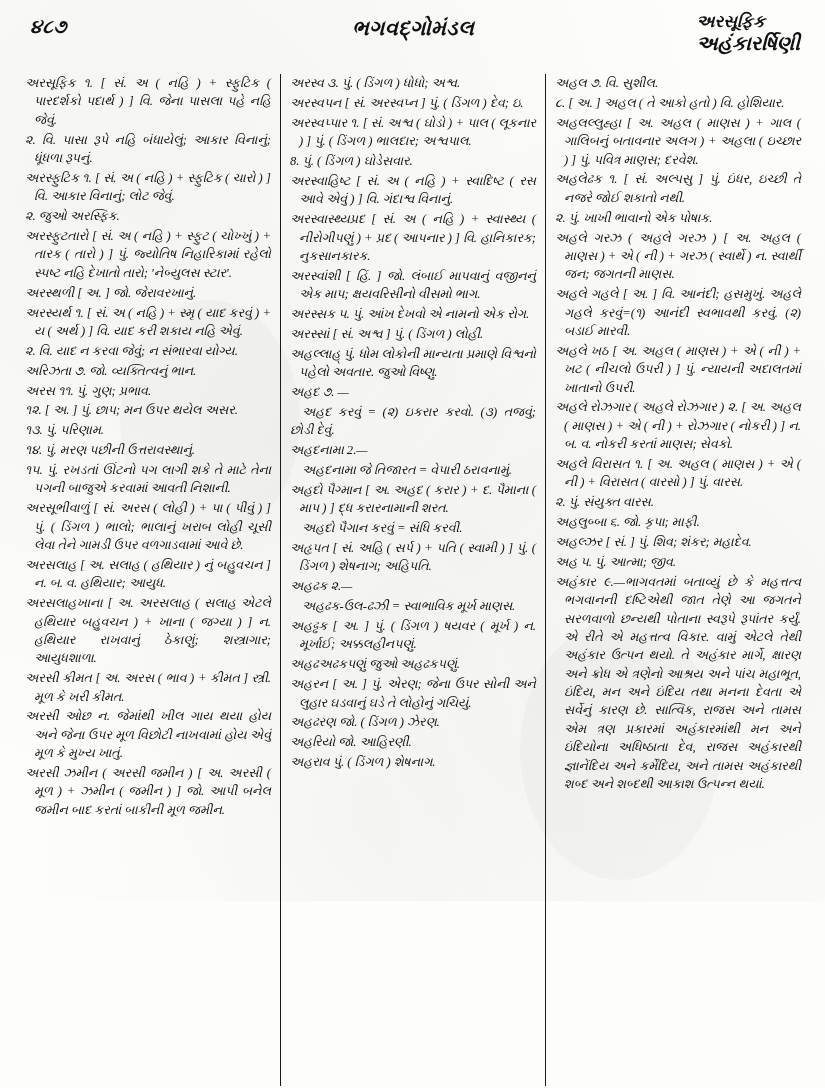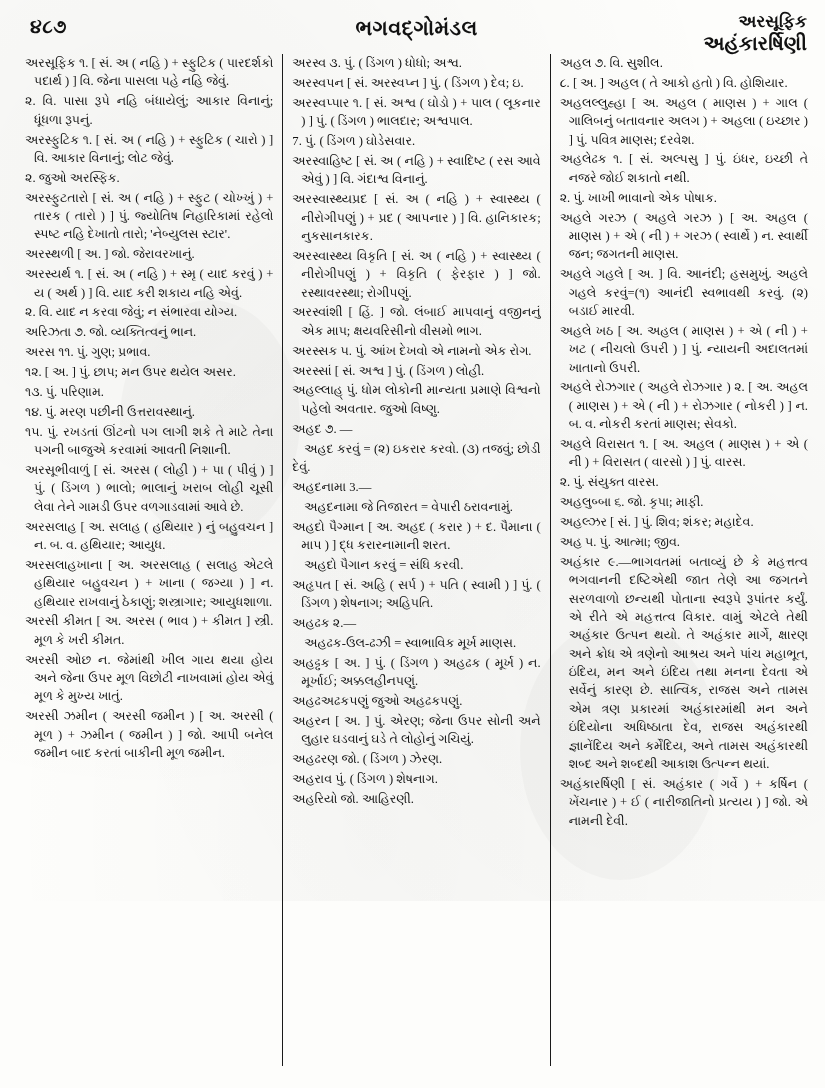--- a/index.html
+++ b/index.html
@@ -19,21 +19,22 @@
     background:
       radial-gradient(ellipse at 18% 22%, rgba(0,0,0,0.035), transparent 62%),
       radial-gradient(ellipse at 82% 70%, rgba(0,0,0,0.03), transparent 60%),
       radial-gradient(ellipse at 45% 92%, rgba(0,0,0,0.025), transparent 58%);
     pointer-events: none;
   }
   .page {
     position: relative;
     width: 825px;
     height: 901px;
-    padding: 10px 8px 6px 16px;
+    padding: 10px 15px 6px 16px;
+    font-style: italic;
   }
   
   .header {
     position: relative;
     height: 44px;
   }
   .folio-left {
     position: absolute;
     left: 14px; top: 6px;
     font-size: 19px;
@@ -44,36 +45,36 @@
     position: absolute;
     left: 0; right: 0; top: 6px;
     text-align: center;
     font-size: 21px;
     font-weight: bold;
     letter-spacing: 0.3px;
   }
   .header-right {
     position: absolute;
     right: 10px; top: 2px;
-    text-align: right;
+    text-align: left;
     line-height: 1.15;
   }
   .header-right .hr1 {
     font-size: 17px;
     font-weight: bold;
   }
   .header-right .hr2 {
     font-size: 20px;
     font-weight: bold;
   }
   
   .columns {
     display: flex;
     height: 1012px;
-    margin-top: 0;
+    margin-top: 20px;
   }
   .col {
     position: relative;
     flex: 1 1 0;
     padding: 0 9px;
     font-size: 12.6px;
     line-height: 1.46;
     text-align: justify;
     overflow: hidden;
   }
@@ -133,57 +134,55 @@
       <p class="entry">અરસલાહખાના [ અ. અરસલાહ ( સલાહ એટલે હથિયાર બહુવચન ) + ખાના ( જગ્યા ) ] ન. હથિયાર રાખવાનું ઠેકાણું; શસ્ત્રાગાર; આયુધશાળા.</p>
       <p class="entry">અરસી કીમત [ અ. અરસ ( ભાવ ) + કીમત ] સ્ત્રી. મૂળ કે ખરી કીમત.</p>
       <p class="entry">અરસી ઓછ ન. જેમાંથી ખીલ ગાય થયા હોય અને જેના ઉપર મૂળ વિછોટી નાખવામાં હોય એવું મૂળ કે મુખ્ય ખાતું.</p>
       <p class="entry">અરસી ઝમીન ( અરસી જમીન ) [ અ. અરસી ( મૂળ ) + ઝમીન ( જમીન ) ] જો. આપી બનેલ જમીન બાદ કરતાં બાકીની મૂળ જમીન.</p>
     </div>
 
     <div class="col">
       <p class="entry">અરસ્વ ૩. પું. ( ડિંગળ ) ધોધો; અશ્વ.</p>
       <p class="entry">અરસ્વપન [ સં. અરસ્વપ્ન ] પું. ( ડિંગળ ) દેવ; ઇ.</p>
       <p class="entry">અરસ્વપ્પાર ૧. [ સં. અશ્વ ( ઘોડો ) + પાલ ( લૂકનાર ) ] પું. ( ડિંગળ ) ભાલદાર; અશ્વપાલ.</p>
-      <p class="entry">7. પું. ( ડિંગળ ) ઘોડેસવાર.</p>
+      <p class="entry">8. પું. ( ડિંગળ ) ઘોડેસવાર.</p>
       <p class="entry">અરસ્વાહિષ્ટ [ સં. અ ( નહિ ) + સ્વાદિષ્ટ ( રસ આવે એવું ) ] વિ. ગંદાશ્વ વિનાનું.</p>
       <p class="entry">અરસ્વાસ્થ્યપ્રદ [ સં. અ ( નહિ ) + સ્વાસ્થ્ય ( નીરોગીપણું ) + પ્રદ ( આપનાર ) ] વિ. હાનિકારક; નુકસાનકારક.</p>
-      <p class="entry">અરસ્વાસ્થ્ય વિકૃતિ [ સં. અ ( નહિ ) + સ્વાસ્થ્ય ( નીરોગીપણું ) + વિકૃતિ ( ફેરફાર ) ] જો. રસ્થાવરસ્થા; રોગીપણું.</p>
       <p class="entry">અરસ્વાંશી [ હિં. ] જો. લંબાઈ માપવાનું વજીનનું એક માપ; ક્ષયવરિસીનો વીસમો ભાગ.</p>
       <p class="entry">અરસ્સક ૫. પું. આંખ દેખવો એ નામનો એક રોગ.</p>
       <p class="entry">અરસ્સાં [ સં. અશ્વ ] પું. ( ડિંગળ ) લોહી.</p>
       <p class="entry">અહલ્લાહ્ પું. ધોમ લોકોની માન્યતા પ્રમાણે વિશ્વનો પહેલો અવતાર. જુઓ વિષ્ણુ.</p>
       <p class="entry">અહદ ૭. —</p>
       <p class="entry indent">અહદ કરવું = (૨) ઇકરાર કરવો. (૩) તજવું; છોડી દેવું.</p>
-      <p class="entry">અહદનામા 3.—</p>
+      <p class="entry">અહદનામા 2.—</p>
       <p class="entry indent">અહદનામા જે તિજારત = વેપારી ઠરાવનામું.</p>
       <p class="entry">અહદો પૈગ્માન [ અ. અહદ ( કરાર ) + દ. પૈમાના ( માપ ) ] દ્ધ કરારનામાની શરત.</p>
       <p class="entry indent">અહદો પૈગાન કરવું = સંધિ કરવી.</p>
       <p class="entry">અહૃપત [ સં. અહિ ( સર્પ ) + પતિ ( સ્વામી ) ] પું. ( ડિંગળ ) શેષનાગ; અહિપતિ.</p>
       <p class="entry">અહઢક ૨.—</p>
       <p class="entry indent">અહઢક-ઉલ-ઢઝી = સ્વાભાવિક મૂર્ખ માણસ.</p>
-      <p class="entry">અહઢ્ઢક [ અ. ] પું. ( ડિંગળ ) અહઢક ( મૂર્ખ ) ન. મૂર્ખાઈ; અક્કલહીનપણું.</p>
+      <p class="entry">અહઢ્ઢક [ અ. ] પું. ( ડિંગળ ) ષયવર ( મૂર્ખ ) ન. મૂર્ખાઈ; અક્કલહીનપણું.</p>
       <p class="entry">અહઢઅઢકપણું જુઓ અહઢકપણું.</p>
       <p class="entry">અહરન [ અ. ] પું. એરણ; જેના ઉપર સોની અને લુહાર ઘડવાનું ઘડે તે લોહોનું ગચિયું.</p>
       <p class="entry">અહઢરણ જો. ( ડિંગળ ) ઝેરણ.</p>
+      <p class="entry">અહરિયો જો. આહિરણી.</p>
       <p class="entry">અહરાવ પું. ( ડિંગળ ) શેષનાગ.</p>
-      <p class="entry">અહરિયો જો. આહિરણી.</p>
     </div>
 
     <div class="col">
       <p class="entry">અહલ ૭. વિ. સુશીલ.</p>
       <p class="entry">૮. [ અ. ] અહલ ( તે આકો હતો ) વિ. હોશિયાર.</p>
       <p class="entry">અહલલ્લુહ્હા [ અ. અહલ ( માણસ ) + ગાલ ( ગાલિબનું બતાવનાર અલગ ) + અહલા ( ઇચ્છાર ) ] પું. પવિત્ર માણસ; દરવેશ.</p>
       <p class="entry">અહલેઢક ૧. [ સં. અલ્પસુ ] પું. ઇંધર, ઇચ્છી તે નજરે જોઈ શકાતો નથી.</p>
       <p class="entry">૨. પું. ખાખી ભાવાનો એક પોષાક.</p>
       <p class="entry">અહલે ગરઝ ( અહલે ગરઝ ) [ અ. અહલ ( માણસ ) + એ ( ની ) + ગરઝ ( સ્વાર્થે ) ન. સ્વાર્થી જન; જગતની માણસ.</p>
       <p class="entry">અહલે ગહલે [ અ. ] વિ. આનંદી; હસમુખું. અહલે ગહલે કરવું=(૧) આનંદી સ્વભાવથી કરવું. (૨) બડાઈ મારવી.</p>
       <p class="entry">અહલે ખઠ [ અ. અહલ ( માણસ ) + એ ( ની ) + ખટ ( નીચલો ઉપરી ) ] પું. ન્યાયની અદાલતમાં ખાતાનો ઉપરી.</p>
       <p class="entry">અહલે રોઝગાર ( અહલે રોઝગાર ) ૨. [ અ. અહલ ( માણસ ) + એ ( ની ) + રોઝગાર ( નોકરી ) ] ન. બ. વ. નોકરી કરતાં માણસ; સેવકો.</p>
       <p class="entry">અહલે વિરાસત ૧. [ અ. અહલ ( માણસ ) + એ ( ની ) + વિરાસત ( વારસો ) ] પું. વારસ.</p>
       <p class="entry">૨. પું. સંયુક્ત વારસ.</p>
       <p class="entry">અહલુબ્બા ૬. જો. કૃપા; માફી.</p>
       <p class="entry">અહલ્ઝર [ સં. ] પું. શિવ; શંકર; મહાદેવ.</p>
       <p class="entry">અહ ૫. પું. આત્મા; જીવ.</p>
       <p class="entry">અહંકાર ૯.—ભાગવતમાં બતાવ્યું છે કે મહત્તત્વ ભગવાનની દષ્ટિએથી જાત તેણે આ જગતને સરળવાળો છન્યથી પોતાના સ્વરૂપે રૂપાંતર કર્યું. એ રીતે એ મહત્તત્વ વિકાર. વામું એટલે તેથી અહંકાર ઉત્પન થયો. તે અહંકાર માર્ગે, ક્ષારણ અને ક્રોધ એ ત્રણેનો આશ્રય અને પાંચ મહાભૂત, ઇંદિય, મન અને ઇંદિય તથા મનના દેવતા એ સર્વેનું કારણ છે. સાત્વિક, રાજસ અને તામસ એમ ત્રણ પ્રકારમાં અહંકારમાંથી મન અને ઇંદિયોના અધિષ્ઠાતા દેવ, રાજસ અહંકારથી જ્ઞાનેંદિય અને કર્મેંદિય, અને તામસ અહંકારથી શબ્દ અને શબ્દથી આકાશ ઉત્પન્ન થયાં.</p>
-      <p class="entry">અહંકારર્ષિણી [ સં. અહંકાર ( ગર્વે ) + કર્ષિન ( ખેંચનાર ) + ઈ ( નારીજાતિનો પ્રત્યય ) ] જો. એ નામની દેવી.</p>
     </div>
   </div>
 </div>
 
 </body></html>

